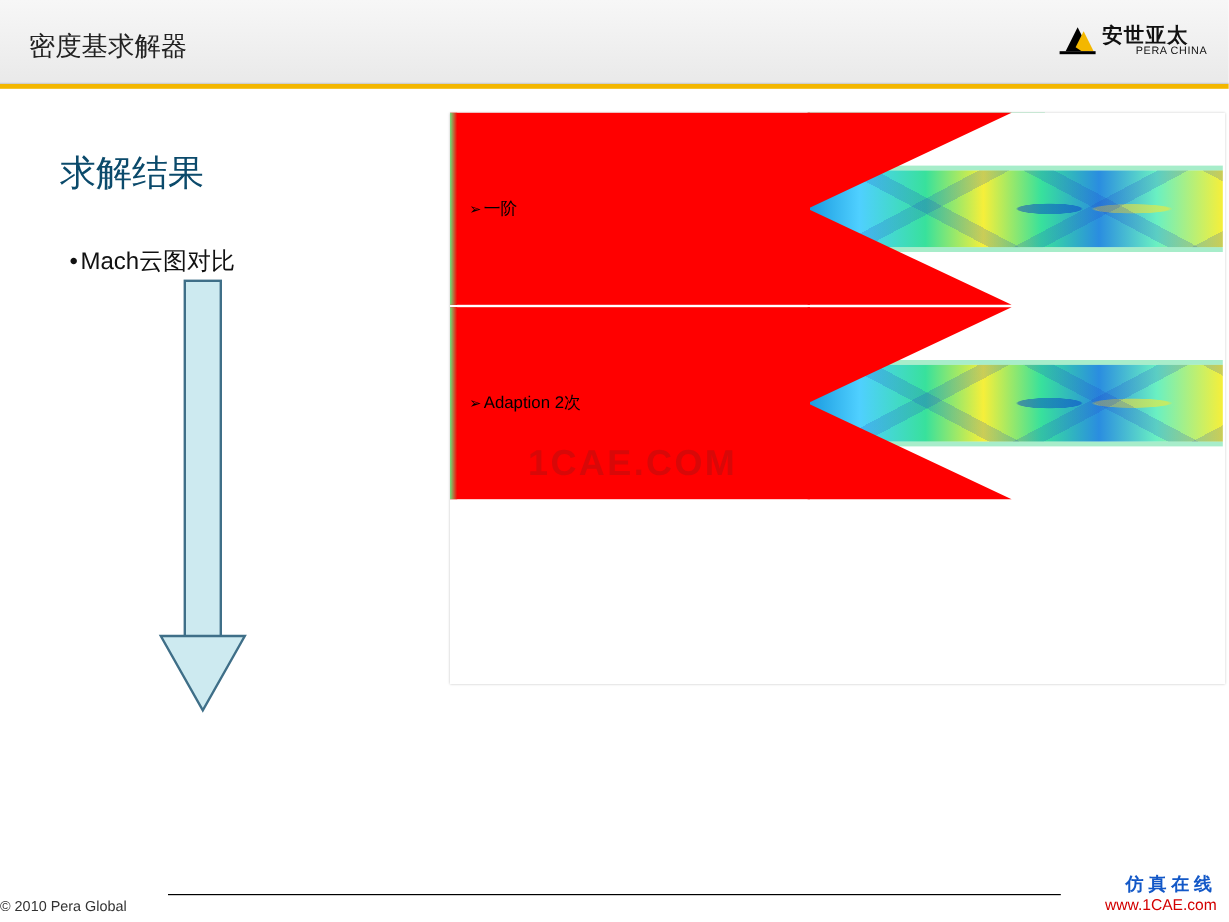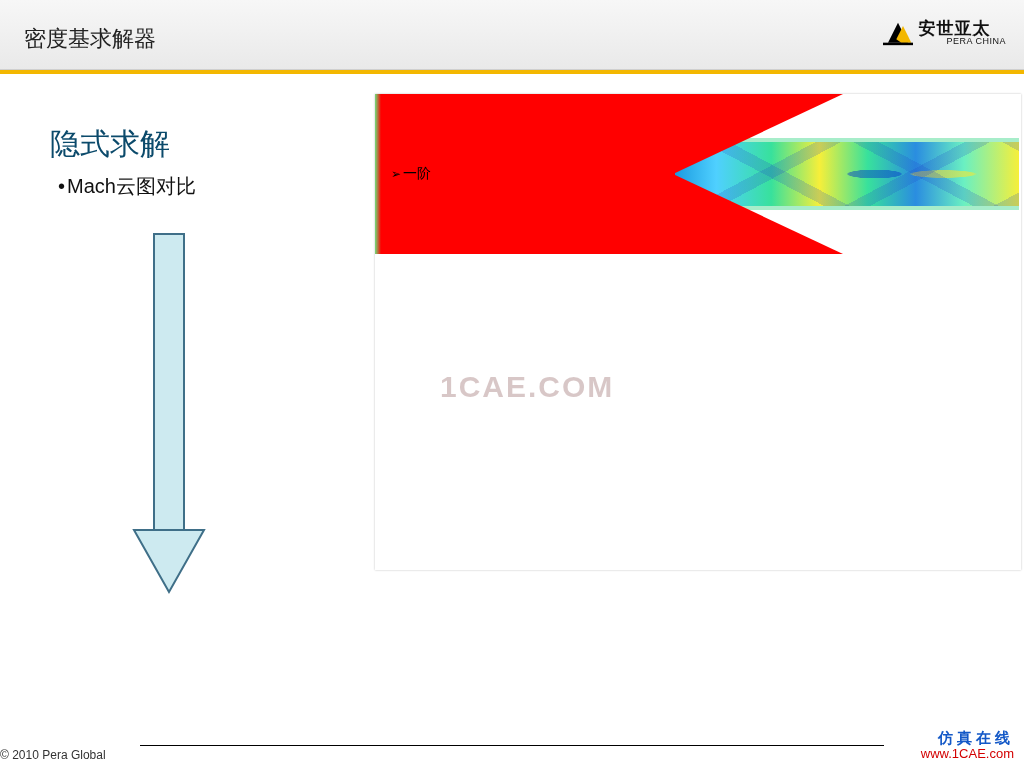--- a/index.html
+++ b/index.html
@@ -58,21 +58,21 @@
     position: absolute;
     left: 50px;
     top: 124px;
     font-size: 30px;
     color: #0b4a6b;
     font-weight: 500;
   }
   .bullet-line {
     position: absolute;
     left: 58px;
-    top: 173px;
+    top: 204px;
     font-size: 20px;
     color: #111;
   }
   .bullet-line::before { content: "•"; margin-right: 2px; }
 
   .down-arrow {
     position: absolute;
     left: 128px;
     top: 230px;
   }
@@ -227,39 +227,48 @@
       </svg>
     </span>
     <span class="brand-text">
       <span class="brand-cn">安世亚太</span>
       <span class="brand-en">PERA CHINA</span>
     </span>
   </div>
 </div>
 <div class="header-stripe"></div>
 
-<div class="section-title">隐式求解</div>
+<div class="section-title">求解结果</div>
 <div class="bullet-line">Mach云图对比</div>
 <div class="down-arrow">
   <svg width="82" height="370" viewBox="0 0 82 370">
     <rect x="26" y="4" width="30" height="300" fill="#cdeaf0" stroke="#3f6f88" stroke-width="2"></rect>
     <polygon points="6,300 76,300 41,362" fill="#cdeaf0" stroke="#3f6f88" stroke-width="2"></polygon>
   </svg>
 </div>
 
 <div class="plots">
   <div class="plot-row">
     <div class="shear-top"></div>
       <div class="shear-bot"></div>
     <div class="channel"></div>
     <div class="inlet"></div>
     <div class="wedge-top"></div>
       <div class="wedge-bot"></div>
     <div class="row-label">一阶</div>
   </div>
+  <div class="plot-row">
+    <div class="shear-top"></div>
+      <div class="shear-bot"></div>
+    <div class="channel"></div>
+    <div class="inlet"></div>
+    <div class="wedge-top"></div>
+      <div class="wedge-bot"></div>
+    <div class="row-label">Adaption 2次</div>
+  </div>
 </div>
 
 <div class="wm">1CAE.COM</div>
 
 <div class="footer-line"></div>
 <div class="footer">© 2010 Pera Global</div>
 <div class="site-tag">
   <div class="cn">仿真在线</div>
   <div class="url">www.1CAE.com</div>
 </div>

